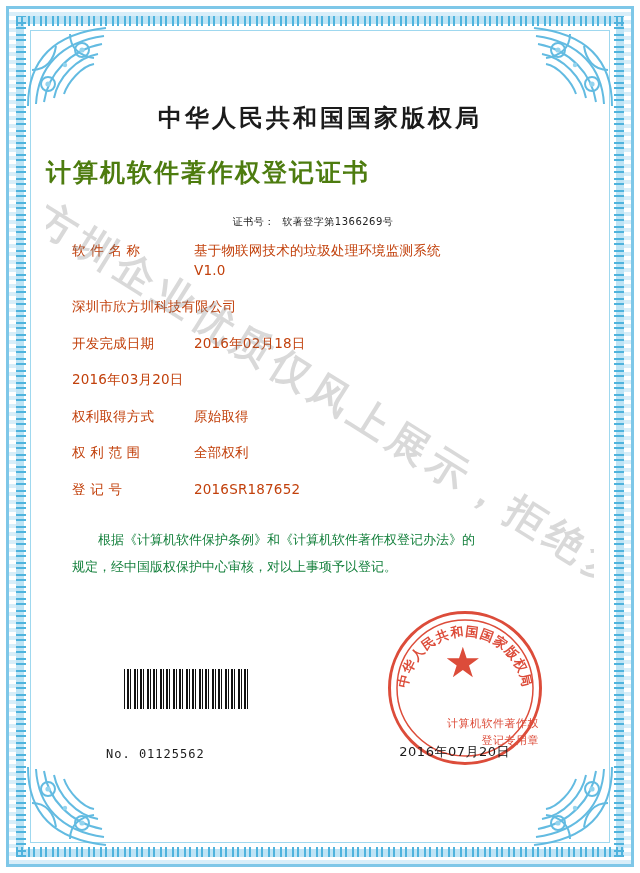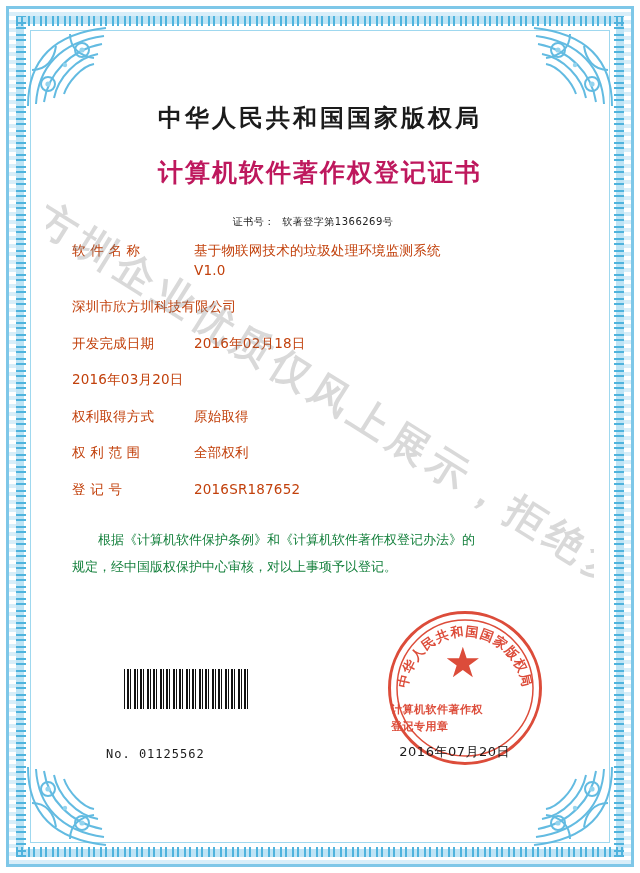--- a/index.html
+++ b/index.html
@@ -98,26 +98,25 @@
   .title-1 {
     text-align: center;
     font-family: "DejaVu Serif", serif;
     font-weight: bold;
     font-size: 24px;
     letter-spacing: 3px;
     color: #1b1b1b;
     margin-top: 56px;
   }
   .title-2 {
-    text-align: center;
     font-family: "DejaVu Serif", serif;
     font-weight: bold;
     font-size: 25px;
     letter-spacing: 2px;
-    color: #be185d;
+    color: #4d7c0f;
     margin-top: 22px;
   }
 
   .cert-no {
     margin-top: 26px;
     text-align: center;
     padding-right: 14px;
     font-size: 10px;
     color: #222;
     letter-spacing: 0.5px;
@@ -203,25 +202,25 @@
     position: absolute;
     left: -21px;
     top: -8px;
     font-size: 42px;
     line-height: 42px;
     color: #d8341f;
   }
   .seal .seal-lines {
     position: absolute;
     left: 0;
-    top: 88px;
+    top: 102px;
     width: 148px;
-    text-align: left;
+    text-align: right;
     font-size: 11px;
-    font-weight: bold;
+    font-weight: normal;
     line-height: 1.5;
     letter-spacing: 0.5px;
   }
 
   
   .footer-no {
     position: absolute;
     left: 60px;
     bottom: 66px;
     font-size: 12px;

